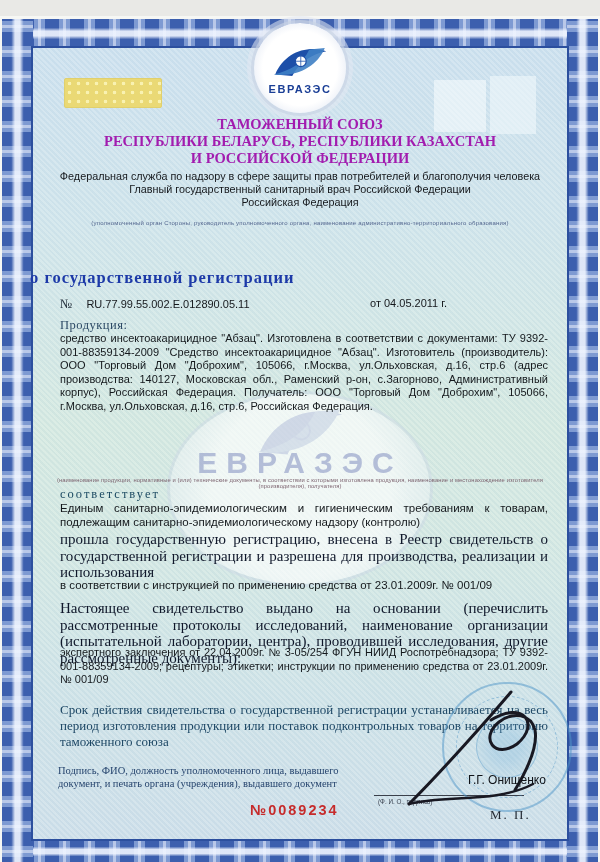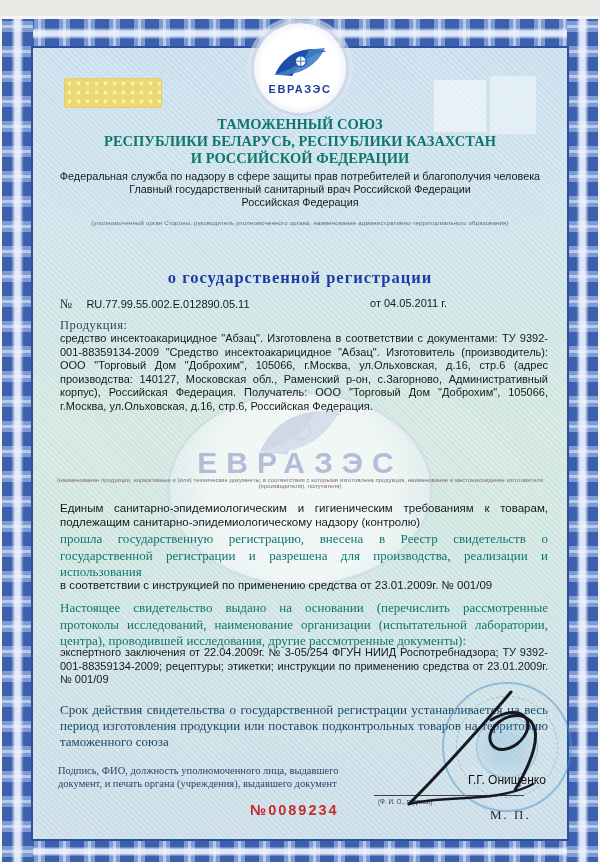--- a/index.html
+++ b/index.html
@@ -45,36 +45,36 @@
   .seal-top{
     position:absolute; left:254px; top:7px; width:92px; height:90px; z-index:4;
     border-radius:50%;
     background:radial-gradient(circle,#ffffff 58%,#f0f3f9 72%,#dde4f0 100%);
     box-shadow:0 0 0 3px rgba(200,210,228,.65), 0 0 0 7px rgba(225,232,242,.55);
     display:flex; flex-direction:column; align-items:center; justify-content:center;
   }
   .seal-top .lg-text{font-family:"Liberation Sans",sans-serif; font-weight:bold; font-size:11px; letter-spacing:1.5px; color:#1b3f96; margin-top:1px;}
   
   .hdr{position:absolute; left:38px; right:38px; text-align:center; z-index:5;}
-  .union{font-family:"Liberation Serif",serif; font-weight:bold; font-size:14.5px; line-height:17px; color:#0f766e;}
+  .union{font-family:"Liberation Serif",serif; font-weight:bold; font-size:14.5px; line-height:17px; color:#a21caf;}
   .authority{font-size:10.8px; line-height:13px; color:#15181c; margin-top:3px;}
   .caption{font-size:6px; color:#54678f; letter-spacing:.2px;}
   .title-main{position:absolute; left:0; right:0; top:221px; text-align:center; z-index:5;
     font-family:"Liberation Serif",serif; font-weight:bold; font-size:25px; letter-spacing:3px; color:#2a46c2;}
-  .title-sub{position:absolute; left:0; right:0; top:252px; text-align:center; z-index:5;
-    font-family:"Liberation Serif",serif; font-weight:bold; font-size:16.5px; letter-spacing:1px; color:#1d3aa8;}
+  .title-sub{position:absolute; left:0; right:0; top:252px; z-index:5;
+    font-family:"Liberation Serif",serif; font-weight:bold; font-size:16.5px; letter-spacing:1px; color:#1d3aa8;padding-left:30px;}
   
   .numrow{position:absolute; left:60px; top:280px; right:56px; z-index:5; font-size:11px; color:#15181c;}
   .no-label{font-family:"Liberation Serif",serif; font-size:13px; color:#26323e; margin-right:14px;}
   .no-date{position:absolute; left:310px; top:1px;}
   
   .blk{position:absolute; left:60px; width:488px; z-index:5;}
   .lbl-serif{font-family:"Liberation Serif",serif; font-size:12.5px; color:#2d4a66; letter-spacing:.5px;}
   .sans-body{font-size:11px; line-height:13.6px; color:#14181c; text-align:justify;}
-  .serif-just{font-family:"Liberation Serif",serif; font-size:13px; line-height:16.5px; color:#0f766e; text-align:justify;}
+  .serif-just{font-family:"Liberation Serif",serif; font-size:15px; line-height:16.5px; color:#0f172a; text-align:justify;}
   .serif-teal{font-family:"Liberation Serif",serif; font-size:13px; line-height:16px; color:#1c4664; text-align:justify;}
   .cap-center{font-size:5.8px; color:#7d6470; text-align:center; letter-spacing:.1px;}
   
   .wm{position:absolute; left:170px; top:378px; width:260px; height:190px; z-index:2;
     border-radius:50%;
     background:radial-gradient(circle, rgba(255,255,255,.65) 55%, rgba(246,248,252,.5) 72%, rgba(230,235,245,.25) 100%);
     box-shadow:0 0 0 3px rgba(200,208,230,.35);}
   .wm-text{position:absolute; left:0; right:0; top:430px; z-index:2; text-align:center;
     font-family:"Liberation Sans",sans-serif; font-weight:bold; font-size:30px; letter-spacing:9px;
     color:rgba(130,142,192,.55);}
@@ -148,20 +148,21 @@
 
   <div class="wm"></div>
   <svg class="wm-swoosh" viewBox="0 0 80 48">
     <path d="M8 40 C20 12, 48 2, 74 10 C56 13, 38 25, 30 42 Z" fill="#8a98c8"></path>
     <path d="M72 6 C62 30, 36 44, 6 40 C26 36, 44 26, 52 8 Z" fill="#9fb0d4"></path>
     <circle cx="41" cy="23" r="7" fill="none" stroke="#8a98c8" stroke-width="1.5"></circle>
   </svg>
   <div class="wm-text">ЕВРАЗЭС</div>
 
   <div class="blk cap-center" style="top:461px; left:54px; width:492px;">(наименование продукции, нормативные и (или) технические документы, в соответствии с которыми изготовлена продукция, наименование и местонахождение изготовителя (производителя), получателя)</div>
+  <div class="blk lbl-serif" style="top:471px; color:#1c4a62; letter-spacing:2px;">соответствует</div>
   <div class="blk sans-body" style="top:485px; font-size:11.5px; line-height:14px;">Единым санитарно-эпидемиологическим и гигиеническим требованиям к товарам, подлежащим санитарно-эпидемиологическому надзору (контролю)</div>
 
   <div class="blk serif-just" style="top:515px;">прошла государственную регистрацию, внесена в Реестр свидетельств о государственной регистрации и разрешена для производства, реализации и использования</div>
   <div class="blk sans-body" style="top:563px; font-size:11.5px; text-align:left;">в соответствии с инструкцией по применению средства от 23.01.2009г. № 001/09</div>
 
   <div class="blk serif-just" style="top:584px;">Настоящее свидетельство выдано на основании (перечислить рассмотренные протоколы исследований, наименование организации (испытательной лаборатории, центра), проводившей исследования, другие рассмотренные документы):</div>
   <div class="blk sans-body" style="top:630px;">экспертного заключения от 22.04.2009г. № 3-05/254 ФГУН НИИД Роспотребнадзора; ТУ 9392-001-88359134-2009; рецептуры; этикетки; инструкции по применению средства от 23.01.2009г. № 001/09</div>
 
   <div class="blk serif-teal" style="top:686px;">Срок действия свидетельства о государственной регистрации устанавливается на весь период изготовления продукции или поставок подконтрольных товаров на территорию таможенного союза</div>
 

